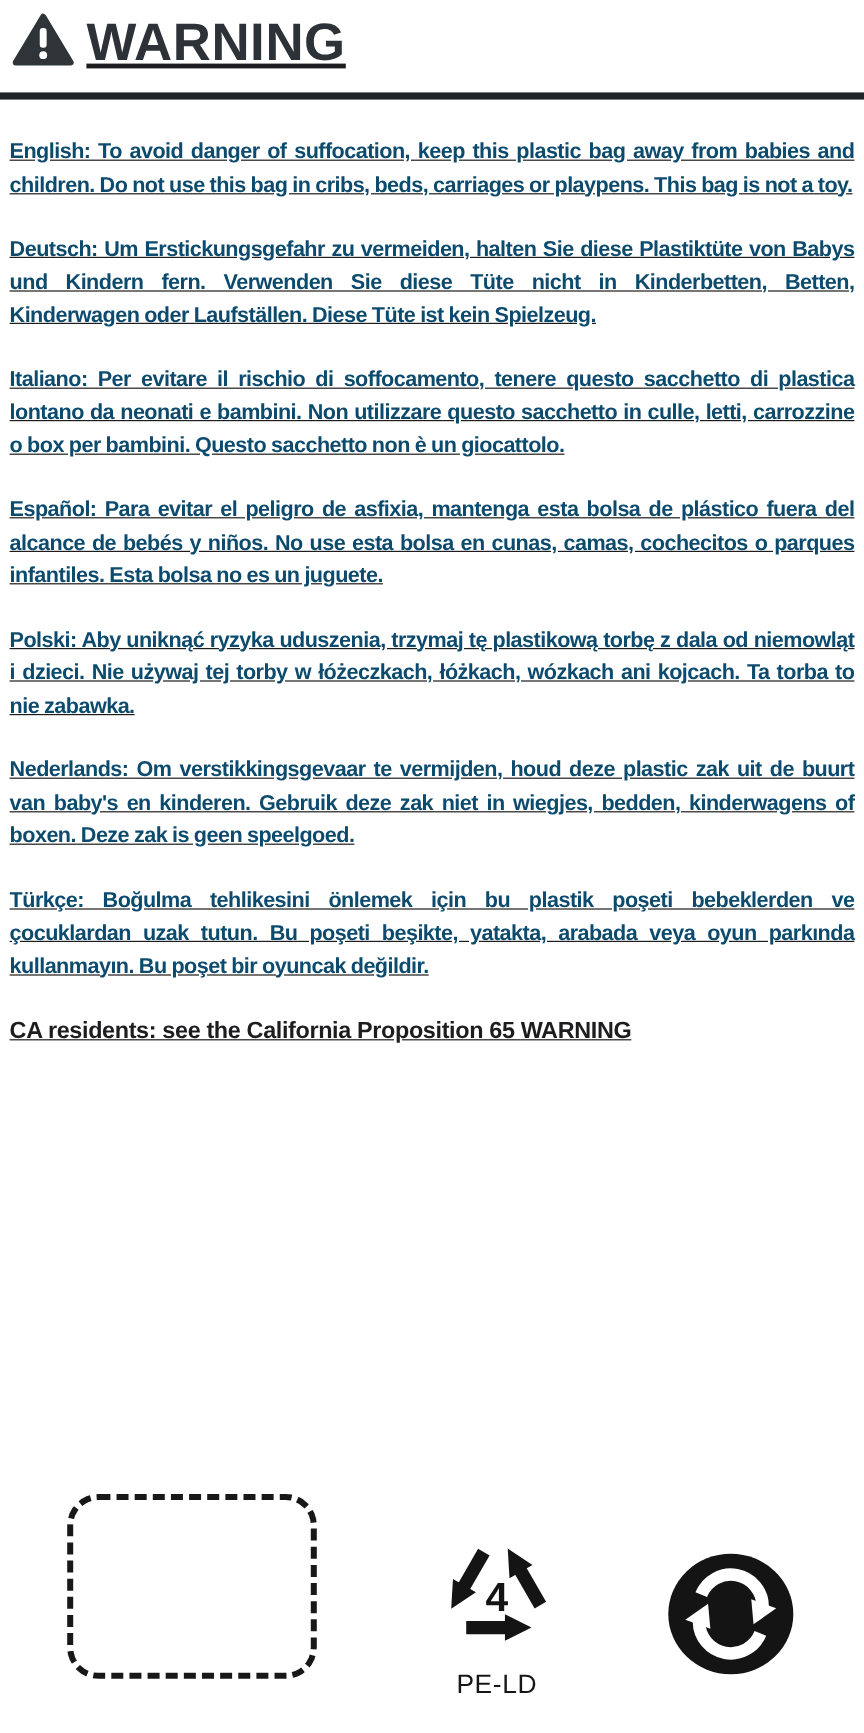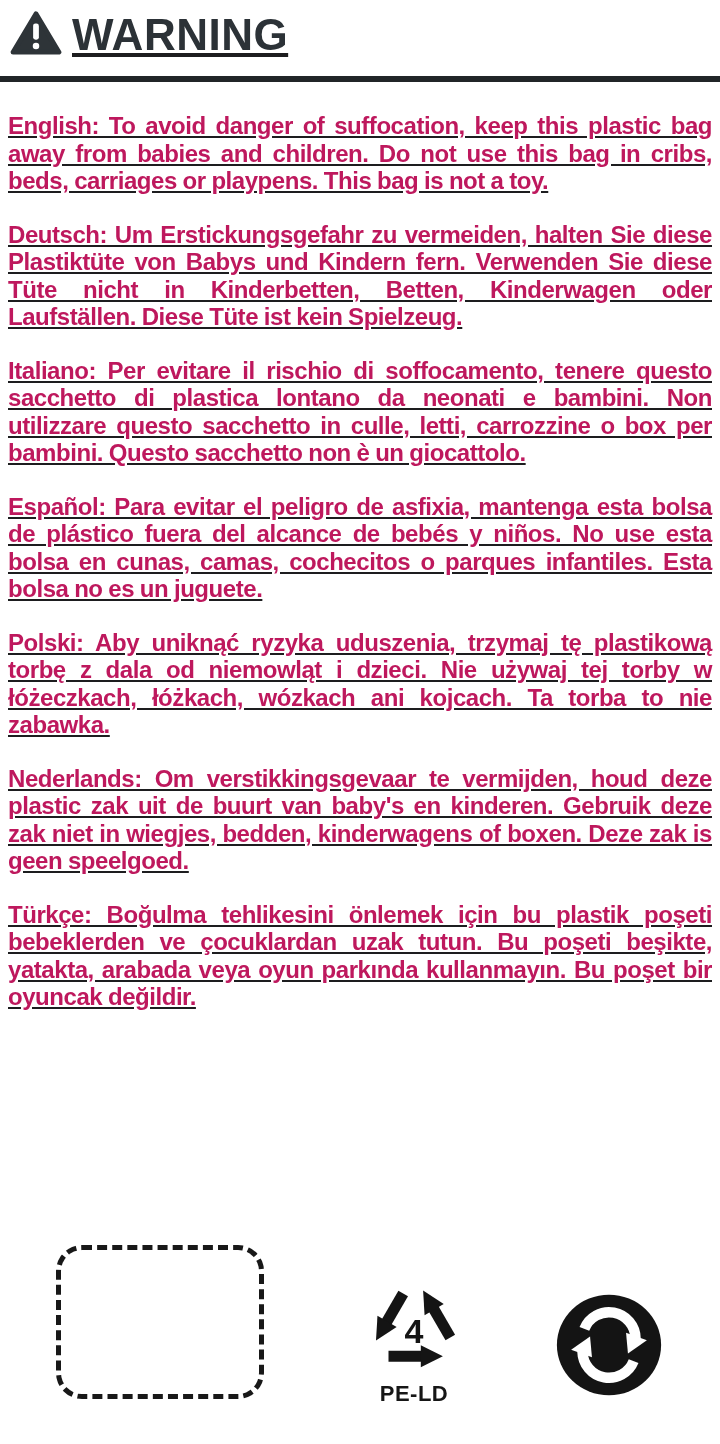--- a/index.html
+++ b/index.html
@@ -23,25 +23,25 @@
     color: #2c3237; line-height: 1;
   }
   .rule {
     height: 6px; background: #212528;
     margin: 16px -8px 0 -8px;
   }
 
   
   .content { margin-top: 30px; }
   .para {
-    font-size: 24px; line-height: 27.5px; font-weight: 700;
+    font-size: 18px; line-height: 27.5px; font-weight: 700;
     letter-spacing: -0.45px; word-spacing: -0.5px;
     text-align: justify;
     margin: 0 0 26px 0;
-    color: #be185d;
+    color: #0c4a6e;
   }
   .prop65 { margin-top: 4px; }
   .p65line {
     margin: 0; font-size: 19.5px; line-height: 29px;
     font-weight: 600; letter-spacing: -0.3px;
   }
   .p65line strong { font-weight: 800; }
   .p65line svg { vertical-align: -2px; margin-right: 4px; }
 
   
@@ -55,21 +55,21 @@
   .made-in {
     position: absolute; left: 46px; top: 230px; width: 220px;
     text-align: left; font-size: 17px; font-weight: 700;
     letter-spacing: -0.2px; color: #c2410c; margin-top: 48px;
   }
   .recycle-block {
     position: absolute; left: 350px; top: 94px; width: 128px;
     display: flex; flex-direction: column; align-items: center;
   }
   .recycle-label {
-    margin-top: 6px; font-size: 22px; font-weight: 700;
+    margin-top: 16px; font-size: 22px; font-weight: 400;
     letter-spacing: 0.5px; color: #161616;
   }
   .green-dot { position: absolute; left: 552px; top: 112px; }
 </style>
 </head>
 <body>
 
 <div class="page">
 
   <div class="header">
@@ -88,20 +88,21 @@
   <div class="content">
     <p class="para">English: To avoid danger of suffocation, keep this plastic bag away from babies and children. Do not use this bag in cribs, beds, carriages or playpens. This bag is not a toy.</p>
     <p class="para">Deutsch: Um Erstickungsgefahr zu vermeiden, halten Sie diese Plastiktüte von Babys und Kindern fern. Verwenden Sie diese Tüte nicht in Kinderbetten, Betten, Kinderwagen oder Laufställen. Diese Tüte ist kein Spielzeug.</p>
     <p class="para">Italiano: Per evitare il rischio di soffocamento, tenere questo sacchetto di plastica lontano da neonati e bambini. Non utilizzare questo sacchetto in culle, letti, carrozzine o box per bambini. Questo sacchetto non è un giocattolo.</p>
     <p class="para">Español: Para evitar el peligro de asfixia, mantenga esta bolsa de plástico fuera del alcance de bebés y niños. No use esta bolsa en cunas, camas, cochecitos o parques infantiles. Esta bolsa no es un juguete.</p>
     <p class="para">Polski: Aby uniknąć ryzyka uduszenia, trzymaj tę plastikową torbę z dala od niemowląt i dzieci. Nie używaj tej torby w łóżeczkach, łóżkach, wózkach ani kojcach. Ta torba to nie zabawka.</p>
     <p class="para">Nederlands: Om verstikkingsgevaar te vermijden, houd deze plastic zak uit de buurt van baby's en kinderen. Gebruik deze zak niet in wiegjes, bedden, kinderwagens of boxen. Deze zak is geen speelgoed.</p>
     <p class="para">Türkçe: Boğulma tehlikesini önlemek için bu plastik poşeti bebeklerden ve çocuklardan uzak tutun. Bu poşeti beşikte, yatakta, arabada veya oyun parkında kullanmayın. Bu poşet bir oyuncak değildir.</p>
 
     <div class="prop65">
+      <p class="p65line"><span>CA residents: see the California Proposition 65 </span><strong>WARNING</strong></p>
     </div>
   </div>
 </div>
 
 <div class="footer">
 
   <div class="dashed-box"></div>
   <div class="made-in">Made in China</div>
 
   <div class="recycle-block">

